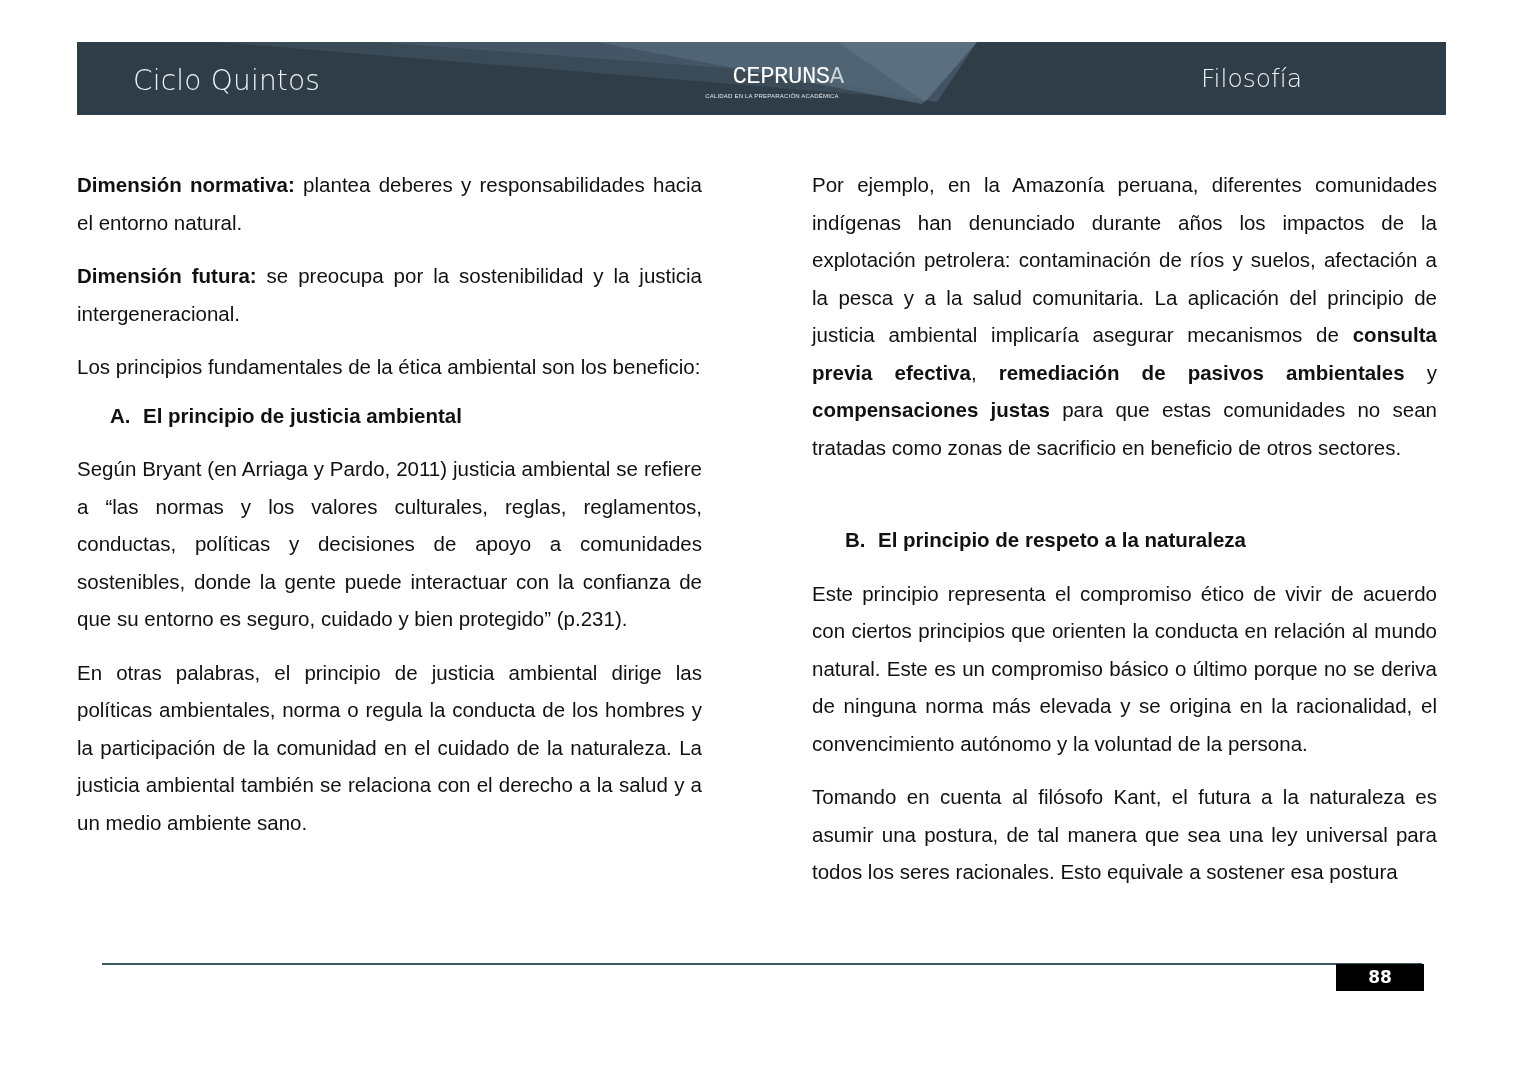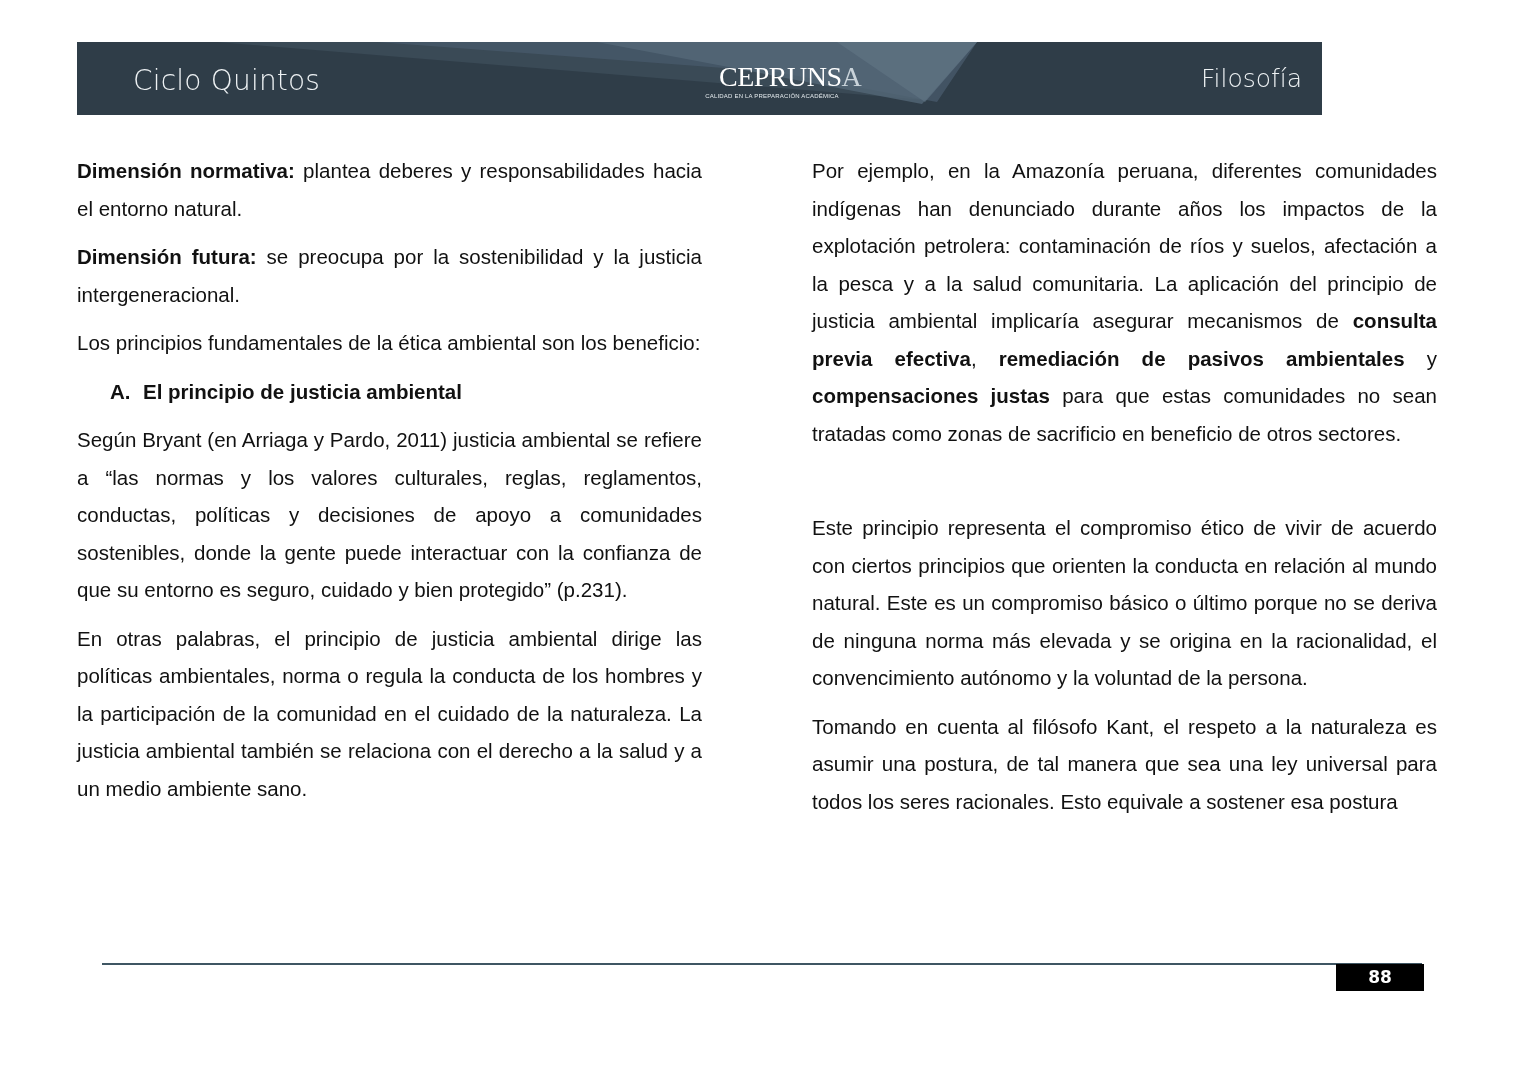--- a/index.html
+++ b/index.html
@@ -1,30 +1,30 @@
 <!DOCTYPE html>
 <html><head>
 <meta charset="utf-8">
 <style>
   html, body { margin: 0; padding: 0; background: #ffffff; }
   body { width: 1527px; height: 1080px; position: relative; overflow: hidden; font-family: "Liberation Sans", sans-serif; color: #111111; }
 
-  .header { position: absolute; left: 77px; top: 42px; width: 1245px; height: 73px; background: #2f3d48; overflow: hidden; }
+  .header { position: absolute; left: 77px; top: 42px; width: 1369px; height: 73px; background: #2f3d48; overflow: hidden; }
   .header svg.shade { position: absolute; left: 0; top: 0; }
   .header-left { position: absolute; left: 56px; top: 22px; font-family: "DejaVu Sans", sans-serif; font-weight: 200; font-size: 28px; color: #eef2f4; letter-spacing: 0.2px; }
   .header-right { position: absolute; left: 1124px; top: 22px; font-family: "DejaVu Sans", sans-serif; font-weight: 200; font-size: 25px; color: #eef2f4; }
   .logo { position: absolute; left: 610px; top: 20px; width: 170px; text-align: center; }
-  .logo-main { font-family: Liberation Serif, serif; font-size: 28px; color: #ffffff; letter-spacing: -0.5px; line-height: 30px; margin-left: 32px; }
+  .logo-main { font-family: Liberation Mono, monospace; font-size: 24px; color: #ffffff; letter-spacing: -0.5px; line-height: 30px; margin-left: 32px; }
   .logo-main .accent { color: #c9d3da; }
   .logo-sub { font-family: "Liberation Sans", sans-serif; font-size: 6px; color: #e6ecef; letter-spacing: 0.2px; margin-top: 1px; }
 
   .col { position: absolute; top: 150px; width: 625px; font-size: 20.5px; line-height: 37.5px; text-align: justify; }
   .col-left { left: 77px; }
   .col-right { left: 812px; }
-  .col p { margin: 2px 0 11px 0; }
+  .col p { margin: 16px 0 11px 0; }
   .col b { font-weight: bold; }
   .heading { font-weight: bold; font-size: 20.5px; line-height: 37.5px; margin: 0 0 11px 33px; }
   .heading .letter { display: inline-block; width: 33px; }
   .spacer-b { height: 44px; }
 
   .footer-line { position: absolute; left: 102px; top: 963px; width: 1320px; height: 2px; background: #3f5663; }
   .page-num { position: absolute; left: 1336px; top: 964px; width: 88px; height: 27px; background: #000000; color: #ffffff; font-family: "DejaVu Sans", sans-serif; font-weight: bold; font-size: 17px; text-align: center; line-height: 27px; }
 </style>
 </head>
 <body>
@@ -49,18 +49,19 @@
   <p><b>Dimensión futura:</b><span> se preocupa por la sostenibilidad y la justicia intergeneracional.</span></p>
   <p>Los principios fundamentales de la ética ambiental son los beneficio:</p>
   <div class="heading"><span class="letter">A.</span><span>El principio de justicia ambiental</span></div>
   <p>Según Bryant (en Arriaga y Pardo, 2011) justicia ambiental se refiere a “las normas y los valores culturales, reglas, reglamentos, conductas, políticas y decisiones de apoyo a comunidades sostenibles, donde la gente puede interactuar con la confianza de que su entorno es seguro, cuidado y bien protegido” (p.231).</p>
   <p>En otras palabras, el principio de justicia ambiental dirige las políticas ambientales, norma o regula la conducta de los hombres y la participación de la comunidad en el cuidado de la naturaleza. La justicia ambiental también se relaciona con el derecho a la salud y a un medio ambiente sano.</p>
 </div>
 
 <div class="col col-right">
   <p><span>Por ejemplo, en la Amazonía peruana, diferentes comunidades indígenas han denunciado durante años los impactos de la explotación petrolera: contaminación de ríos y suelos, afectación a la pesca y a la salud comunitaria. La aplicación del principio de justicia ambiental implicaría asegurar mecanismos de </span><b>consulta previa efectiva</b><span>, </span><b>remediación de pasivos ambientales</b><span> y </span><b>compensaciones justas</b><span> para que estas comunidades no sean tratadas como zonas de sacrificio en beneficio de otros sectores.</span></p>
   <div class="spacer-b"></div>
+  <div class="heading"><span class="letter">B.</span><span>El principio de respeto a la naturaleza</span></div>
   <p>Este principio representa el compromiso ético de vivir de acuerdo con ciertos principios que orienten la conducta en relación al mundo natural. Este es un compromiso básico o último porque no se deriva de ninguna norma más elevada y se origina en la racionalidad, el convencimiento autónomo y la voluntad de la persona.</p>
-  <p>Tomando en cuenta al filósofo Kant, el respeto a la naturaleza es asumir una postura, de tal manera que sea una ley universal para todos los seres racionales. Esto equivale a sostener esa postura</p>
+  <p>Tomando en cuenta al filósofo Kant, el futura a la naturaleza es asumir una postura, de tal manera que sea una ley universal para todos los seres racionales. Esto equivale a sostener esa postura</p>
 </div>
 
 <div class="footer-line"></div>
 <div class="page-num">88</div>
 
 </body></html>

